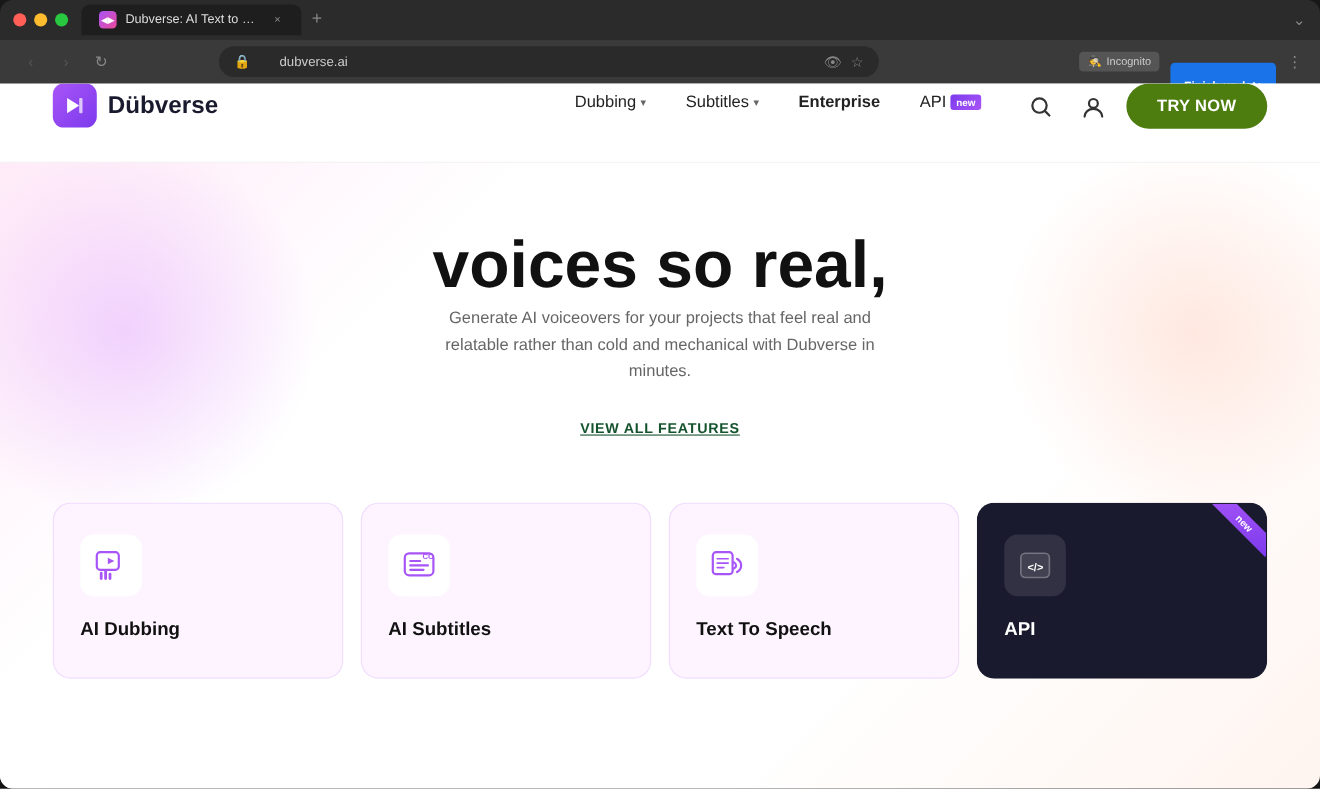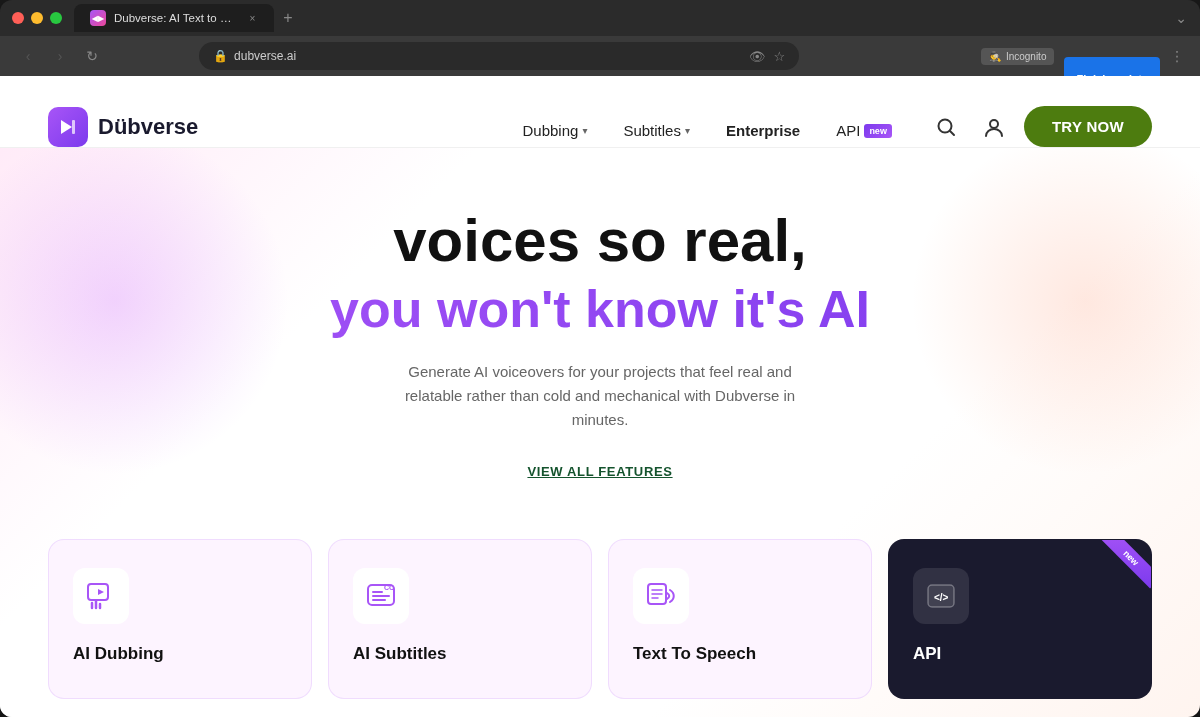--- a/index.html
+++ b/index.html
@@ -137,20 +137,21 @@
       display: flex;
       align-items: center;
       padding: 0 14px;
       gap: 6px;
       max-width: 600px;
       margin: 0 auto;
     }
     .address-text {
       font-size: 12px;
       color: #ccc;
+      margin-left: 20px;
     }
     .address-icons {
       margin-left: auto;
       display: flex;
       gap: 8px;
       align-items: center;
     }
     .addr-icon {
       color: #888;
       font-size: 13px;
@@ -229,21 +230,21 @@
       background: radial-gradient(ellipse, rgba(255, 140, 100, 0.2) 0%, transparent 70%);
       border-radius: 50%;
       pointer-events: none;
     }
 
     
     .site-nav {
       position: relative;
       z-index: 10;
       display: flex;
-      align-items: flex-end;
+      align-items: flex-start;
       padding: 0 48px;
       height: 72px;
       background: white;
       border-bottom: 1px solid rgba(0,0,0,0.06);
     }
     .logo {
       display: flex;
       align-items: center;
       gap: 10px;
       margin-right: auto;
@@ -553,21 +554,20 @@
             <circle cx="11" cy="8" r="4" stroke="#333" stroke-width="2"></circle>
             <path d="M3 20c0-4 3.6-7 8-7s8 3 8 7" stroke="#333" stroke-width="2" stroke-linecap="round"></path>
           </svg>
         </div>
         <div class="try-now-btn">TRY NOW</div>
       </div>
     </nav>
 
     <section class="hero">
       <div class="hero-title">voices so real,</div>
-      <div class="hero-title-purple">you won't know it's AI</div>
       <p class="hero-subtitle">Generate AI voiceovers for your projects that feel real and relatable rather than cold and mechanical with Dubverse in minutes.</p>
       <a class="view-features-link">VIEW ALL FEATURES</a>
     </section>
 
     <div class="features-section">
 
       <div class="feature-card">
         <div class="feature-card-icon">
           <svg class="icon-svg" viewBox="0 0 32 32" fill="none">
             <rect x="3" y="4" width="20" height="16" rx="3" stroke="#a855f7" stroke-width="2"></rect>

